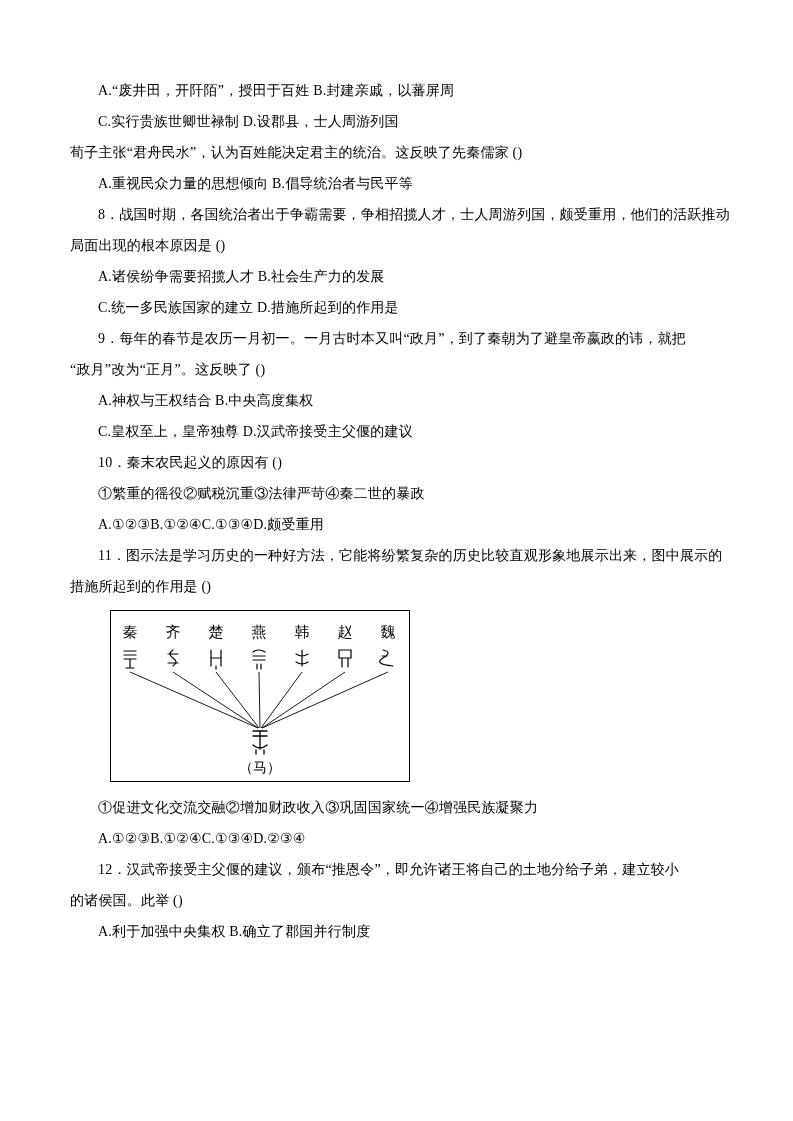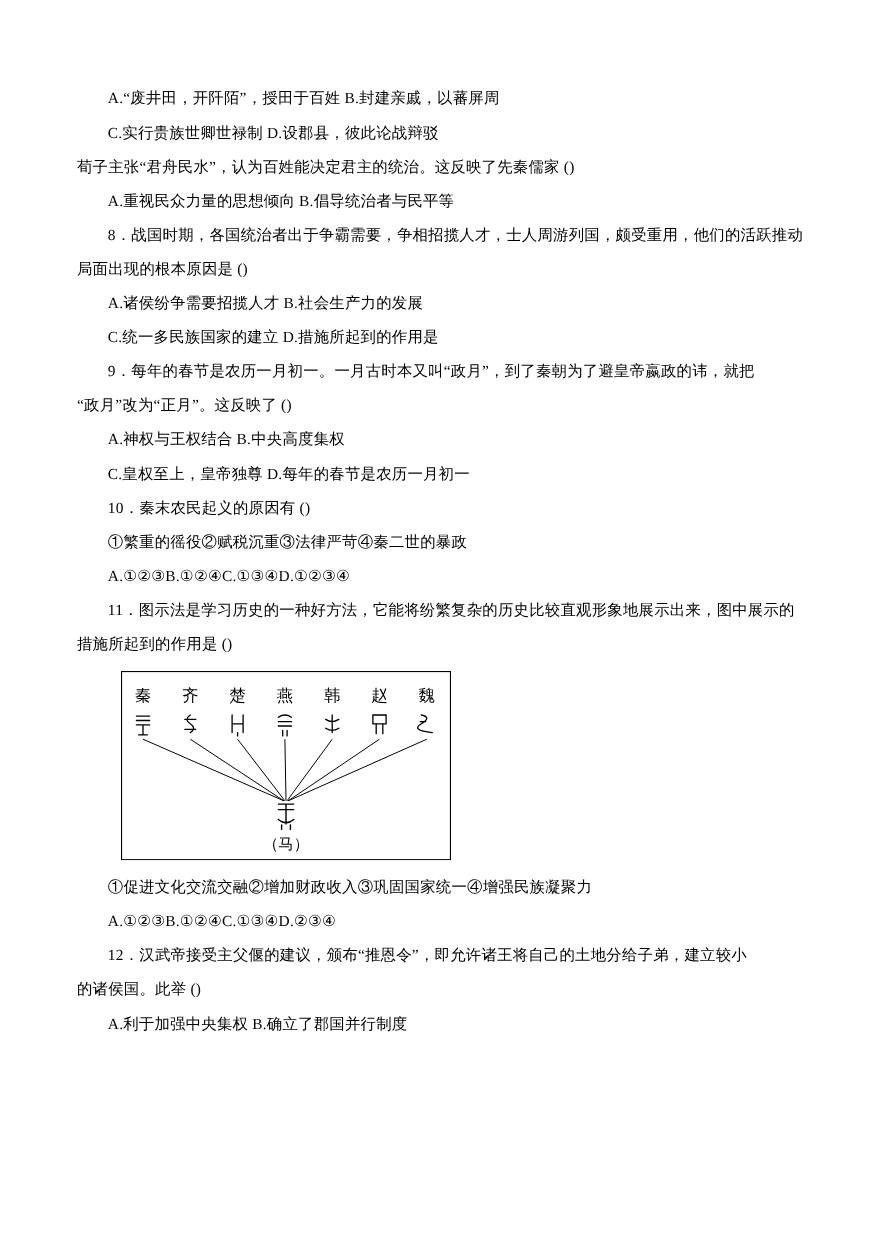--- a/index.html
+++ b/index.html
@@ -35,38 +35,38 @@
     font-family: "Liberation Serif", "DejaVu Serif", serif;
     fill: #000;
   }
 </style>
 </head>
 <body>
 
 <div class="doc">
 
   <p class="ln ind">A.“废井田，开阡陌”，授田于百姓 B.封建亲戚，以蕃屏周</p>
-  <p class="ln ind">C.实行贵族世卿世禄制 D.设郡县，彼此论战辩驳</p>
+  <p class="ln ind">C.实行贵族世卿世禄制 D.设郡县，士人周游列国</p>
 
   <p class="ln">荀子主张“君舟民水”，认为百姓能决定君主的统治。这反映了先秦儒家 ()</p>
   <p class="ln ind">A.重视民众力量的思想倾向 B.倡导统治者与民平等</p>
 
   <p class="ln ind">8．战国时期，各国统治者出于争霸需要，争相招揽人才，士人周游列国，颇受重用，他们的活跃推动</p>
   <p class="ln">局面出现的根本原因是 ()</p>
   <p class="ln ind">A.诸侯纷争需要招揽人才 B.社会生产力的发展</p>
   <p class="ln ind">C.统一多民族国家的建立 D.措施所起到的作用是</p>
 
   <p class="ln ind">9．每年的春节是农历一月初一。一月古时本又叫“政月”，到了秦朝为了避皇帝嬴政的讳，就把</p>
   <p class="ln">“政月”改为“正月”。这反映了 ()</p>
   <p class="ln ind">A.神权与王权结合 B.中央高度集权</p>
-  <p class="ln ind">C.皇权至上，皇帝独尊 D.每年的春节是农历一月初一</p>
+  <p class="ln ind">C.皇权至上，皇帝独尊 D.汉武帝接受主父偃的建议</p>
 
   <p class="ln ind">10．秦末农民起义的原因有 ()</p>
   <p class="ln ind">①繁重的徭役②赋税沉重③法律严苛④秦二世的暴政</p>
-  <p class="ln ind">A.①②③B.①②④C.①③④D.①②③④</p>
+  <p class="ln ind">A.①②③B.①②④C.①③④D.颇受重用</p>
 
   <p class="ln ind">11．图示法是学习历史的一种好方法，它能将纷繁复杂的历史比较直观形象地展示出来，图中展示的</p>
   <p class="ln">措施所起到的作用是 ()</p>
 
   <div class="figure">
     <svg width="300" height="172" viewBox="0 0 300 172">
       <rect x="0.5" y="0.5" width="299" height="171" fill="none" stroke="#000" stroke-width="1"></rect>
 
       <text x="20" y="27" font-size="15" text-anchor="middle">秦</text>
       <text x="63" y="27" font-size="15" text-anchor="middle">齐</text>

